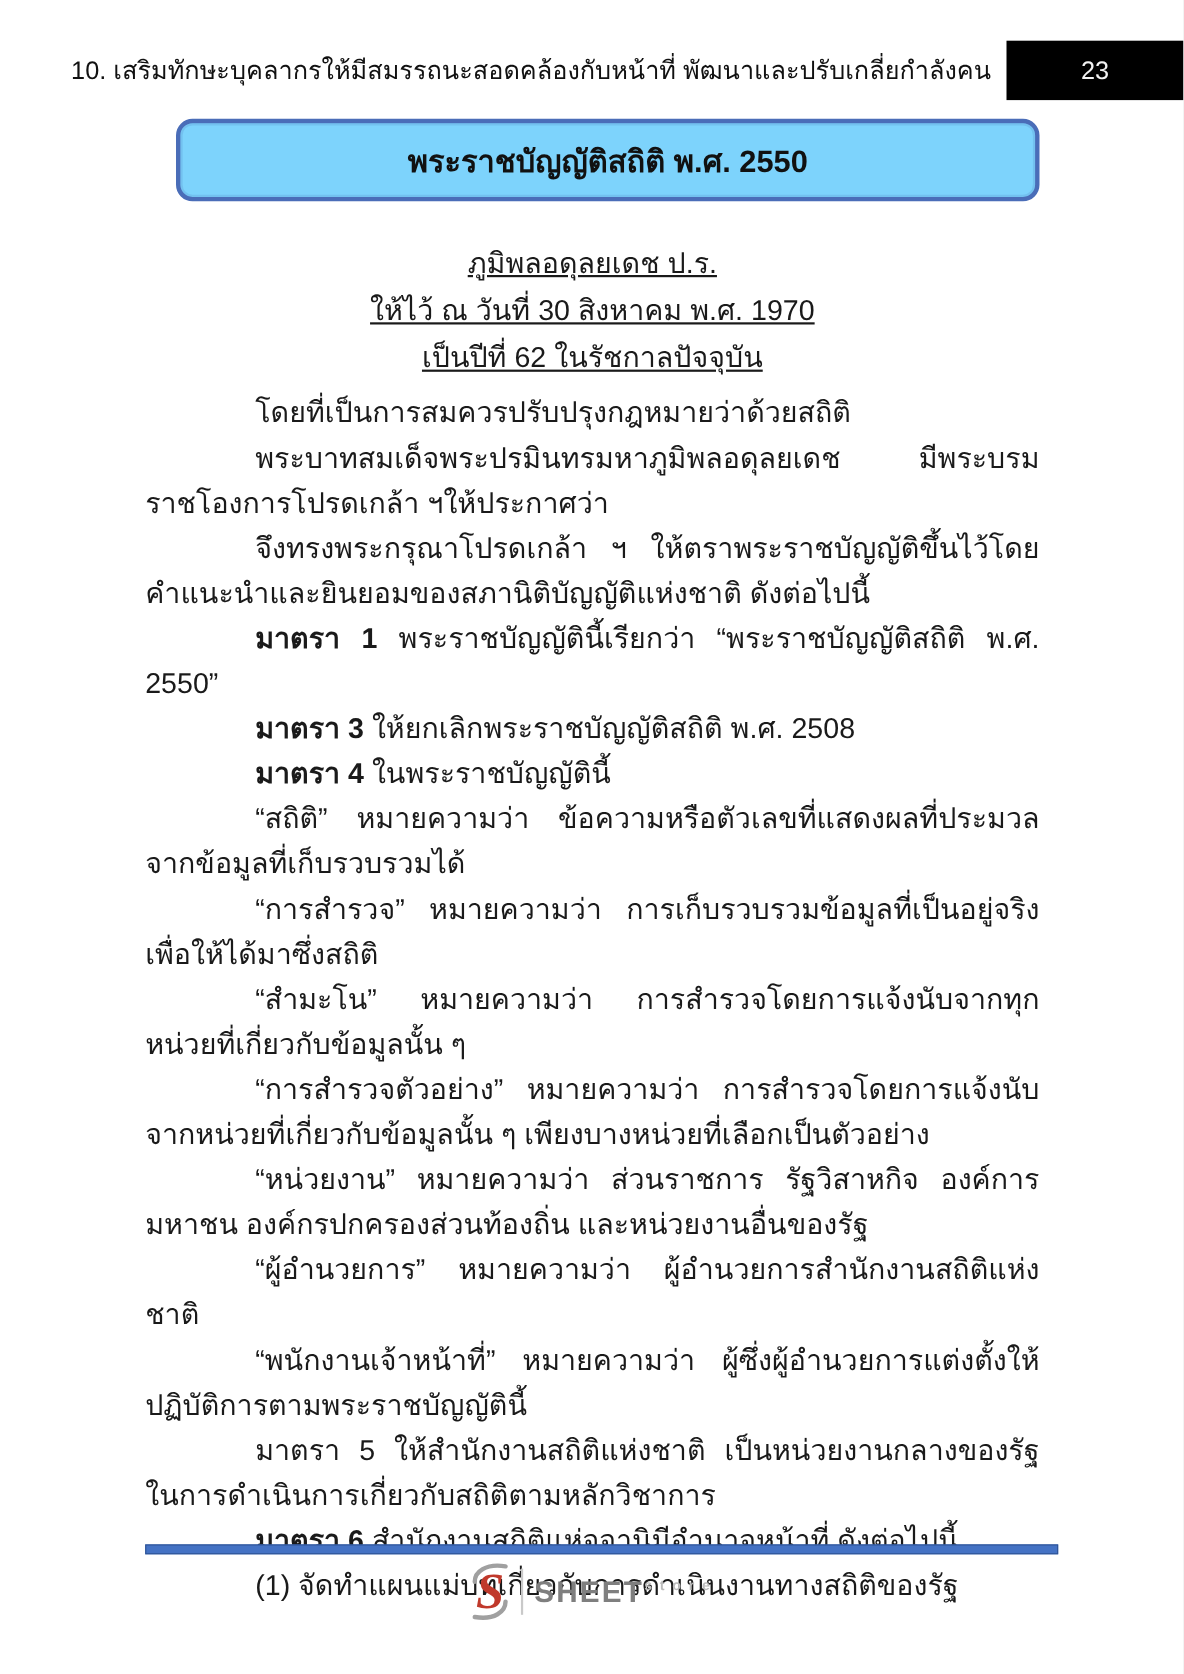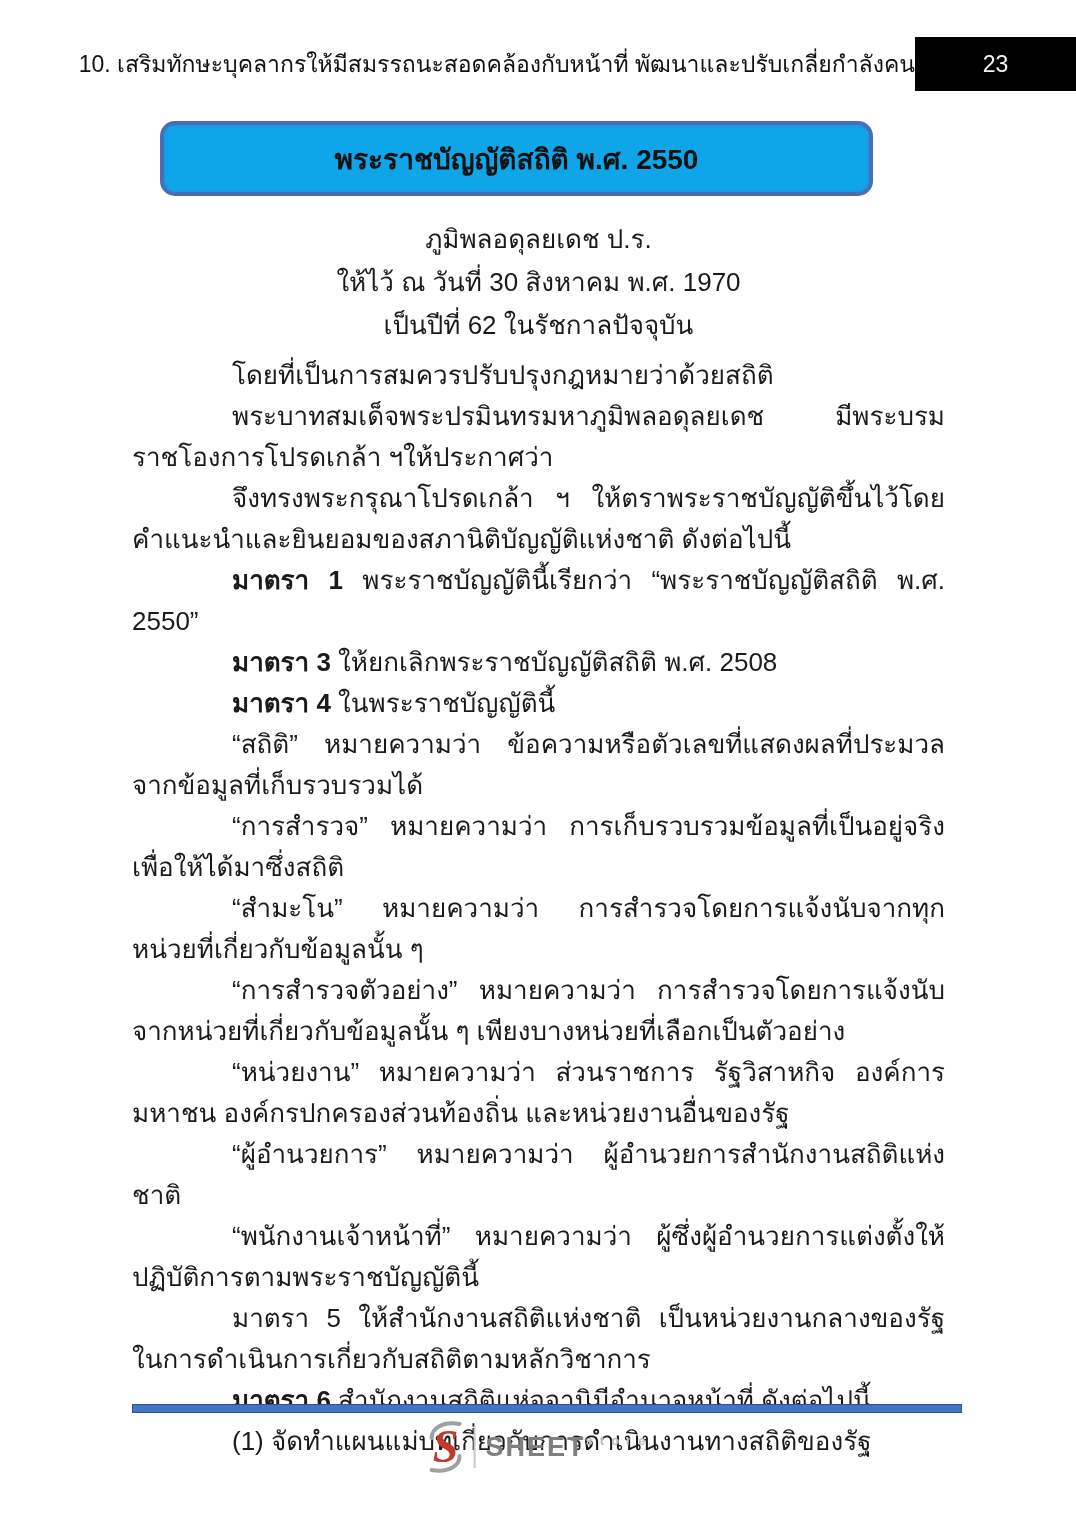--- a/index.html
+++ b/index.html
@@ -12,45 +12,45 @@
     color:#1a1a1a;
     overflow:hidden;
   }
 
   
   .header {
     position:absolute; top:37px; left:0; right:0; height:54px;
     display:flex; align-items:center; justify-content:flex-end;
   }
   .header-title {
-    font-size:23px; color:#111; margin-right:0; white-space:nowrap;
+    font-size:23px; color:#111; margin-right:14px; white-space:nowrap;
   }
   .page-number-box {
     width:161px; height:54px; background:#000000;
     display:flex; align-items:center; justify-content:center;
     flex:0 0 auto;
   }
   .page-number-box span { color:#f2f2f2; font-size:23px; }
 
   
   .title-box {
-    position:absolute; top:108px; left:160px; width:713px; height:75px;
+    position:absolute; top:108px; left:160px; width:785px; height:75px;
     border:4px solid #4a6db8; border-radius:15px;
     box-shadow: inset 0 0 0 2px rgba(74,109,184,0.18);
     display:flex; align-items:center; justify-content:center;
-    box-sizing:border-box; background:#0ea5e9;margin-top:13px;
+    box-sizing:border-box; background:#7dd3fc;
   }
   .title-text { font-size:28px; font-weight:bold; color:#111; }
 
   
   .content {
     position:absolute; top:218px; left:132px; width:813px;
     font-size:26px; line-height:41px;
   }
-  .centered-block { text-align:center; }
+  .centered-block { text-align:center;text-decoration:underline; }
   .center-line { line-height:43px; }
   .paragraphs { margin-top:8px; text-align:justify; }
   .para { margin:0; text-indent:100px; }
   .section-label { font-weight:bold; }
 
   
   .footer-bar {
     position:absolute; top:1404px; left:132px; width:830px; height:9px;
     background:#4472c4; border:1px solid #2e5395; box-sizing:border-box;
   }

